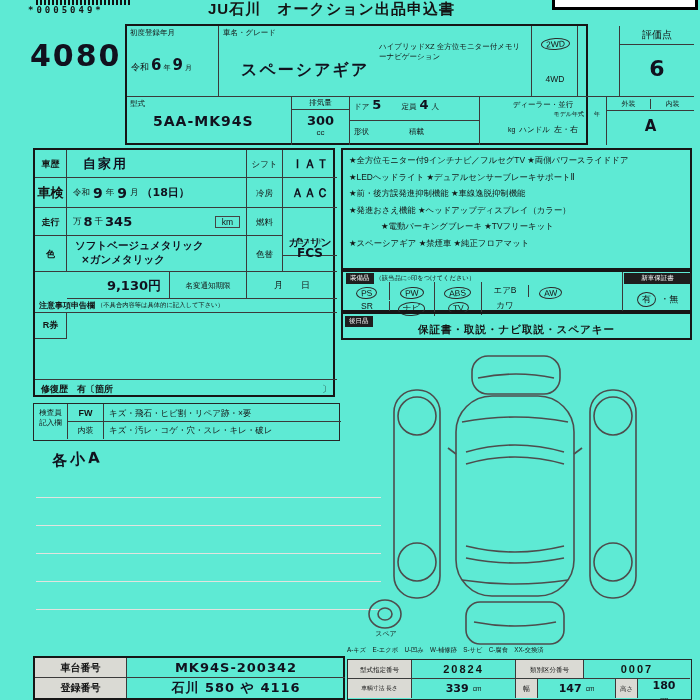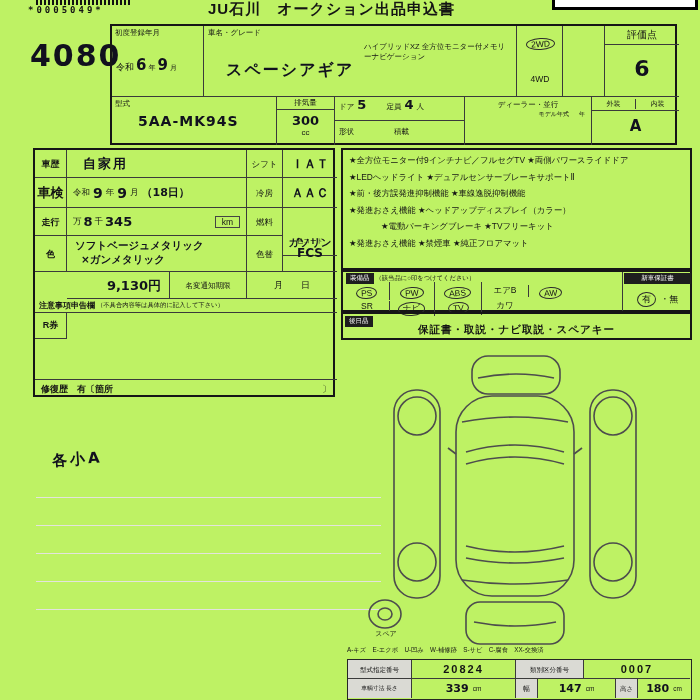--- a/index.html
+++ b/index.html
@@ -1,16 +1,16 @@
 <!DOCTYPE html>
 <html><head>
 <meta charset="utf-8">
 <style>
   html,body{margin:0;padding:0;background:#c9c9c5;}
-  .sheet{position:relative;width:700px;height:700px;background:#bef264;overflow:hidden;
+  .sheet{position:relative;width:700px;height:700px;background:#5eead4;overflow:hidden;
          font-family:"Liberation Sans","DejaVu Sans",sans-serif;color:#141414;text-decoration:underline;}
   .a{position:absolute;box-sizing:border-box;}
   .b{border:2px solid #161616;}
   .b1{border:1.5px solid #262626;}
   .br{border-right:1.2px solid #3a3a3a;}
   .bb{border-bottom:1.2px solid #3a3a3a;}
   .ctr{text-align:center;}
   .fx{display:flex;align-items:baseline;}
   .fxc{display:flex;align-items:center;}
   .hw{font-weight:700;color:#11111e;font-family:"DejaVu Sans",sans-serif;}
@@ -25,21 +25,21 @@
 <body>
 
 <div class="sheet">
 
   <div class="a bars" style="left:36px;top:0;width:96px;height:5px;"></div>
   <div class="a" style="left:28px;top:5px;width:130px;font:700 9px 'DejaVu Sans Mono',monospace;letter-spacing:3px;">*0005049*</div>
   <div class="a" style="left:208px;top:0;font-size:15px;font-weight:700;letter-spacing:1px;">JU石川　オークション出品申込書</div>
   <div class="a" style="left:552px;top:-8px;width:146px;height:18px;border:3px solid #000;background:#fff;"></div>
   <div class="a hw" style="left:30px;top:38px;font-size:30px;letter-spacing:2px;">4080</div>
 
-  <div class="a b" style="left:110px;top:24px;width:567px;height:121px;">
+  <div class="a b" style="left:125px;top:24px;width:463px;height:121px;">
 
     <div class="a br bb" style="left:0;top:0;width:92px;height:71px;">
       <div class="a" style="left:3px;top:2px;font-size:7.5px;">初度登録年月</div>
       <div class="a fx" style="left:4px;top:30px;gap:2px;">
         <span style="font-size:9px;">令和</span>
         <span class="hw" style="font-size:15px;">6</span>
         <span style="font-size:7px;">年</span>
         <span class="hw" style="font-size:15px;">9</span>
         <span style="font-size:7px;">月</span>
       </div>
@@ -88,20 +88,25 @@
         <span style="font-size:7.5px;">積載</span>
       </div>
     </div>
 
     <div class="a br" style="left:353px;top:71px;width:127px;height:48px;">
       <div class="ctr" style="font-size:7.5px;padding-top:3px;">ディーラー・並行</div>
       <div class="fx" style="justify-content:flex-end;padding-right:6px;gap:10px;">
         <span style="font-size:6px;">モデル年式</span>
         <span style="font-size:6px;">年</span>
       </div>
+      <div class="fx" style="justify-content:center;gap:4px;padding-top:5px;">
+        <span style="font-size:7px;">kg</span>
+        <span style="font-size:7.5px;">ハンドル</span>
+        <span style="font-size:8px;">左・右</span>
+      </div>
     </div>
 
     <div class="a" style="left:480px;top:71px;width:87px;height:48px;">
       <div class="bb fxc" style="height:13px;">
         <span class="ctr" style="flex:1;font-size:7px;">外装</span>
         <span class="ctr" style="flex:1;font-size:7px;border-left:1.2px solid #3a3a3a;">内装</span>
       </div>
       <div class="hw ctr" style="font-size:15px;padding-top:6px;">A</div>
     </div>
   </div>
@@ -165,21 +170,21 @@
     </div>
   </div>
 
   <div class="a b" style="left:341px;top:148px;width:351px;height:122px;">
     <div style="padding:2px 0 0 6px;">
       <div style="font-size:8.4px;line-height:16.5px;">★全方位モニター付9インチナビ／フルセグTV ★両側パワースライドドア</div>
       <div style="font-size:8.4px;line-height:16.5px;">★LEDヘッドライト ★デュアルセンサーブレーキサポートⅡ</div>
       <div style="font-size:8.4px;line-height:16.5px;">★前・後方誤発進抑制機能 ★車線逸脱抑制機能</div>
       <div style="font-size:8.4px;line-height:16.5px;">★発進おさえ機能 ★ヘッドアップディスプレイ（カラー）</div>
       <div style="font-size:8.4px;line-height:16.5px;margin-left:32px;">★電動パーキングブレーキ ★TVフリーキット</div>
-      <div style="font-size:8.4px;line-height:16.5px;">★発進おさえ機能 ★禁煙車 ★純正フロアマット</div>
+      <div style="font-size:8.4px;line-height:16.5px;">★スペーシアギア ★禁煙車 ★純正フロアマット</div>
     </div>
   </div>
 
   <div class="a b" style="left:341px;top:270px;width:351px;height:42px;">
     <div class="fx" style="padding:1px 0 0 3px;gap:2px;align-items:center;">
       <span class="tag">装備品</span>
       <span style="font-size:6.3px;">（該当品に○印をつけてください）</span>
     </div>
     <div class="fxc" style="position:absolute;left:2px;top:12px;height:14px;">
       <span class="ctr br" style="width:44px;"><span class="oval" style="font-size:8.5px;">PS</span></span>
@@ -201,20 +206,30 @@
         <span style="font-size:9px;">・無</span>
       </div>
     </div>
   </div>
 
   <div class="a b" style="left:341px;top:312px;width:351px;height:28px;">
     <span class="tag a" style="left:2px;top:2px;">後日品</span>
     <div class="ctr" style="font-size:10.5px;font-weight:700;letter-spacing:1px;padding-top:9px;">保証書・取説・ナビ取説・スペアキー</div>
   </div>
 
+  <div class="a b1" style="left:33px;top:403px;width:307px;height:38px;">
+    <div class="a br ctr" style="left:0;top:0;width:34px;height:35px;font-size:7.5px;padding-top:4px;">
+      <div>検査員</div>
+      <div>記入欄</div>
+    </div>
+    <div class="a br bb ctr" style="left:34px;top:0;width:36px;height:18px;font-size:9px;font-weight:700;line-height:18px;">FW</div>
+    <div class="a bb" style="left:70px;top:0;width:237px;height:18px;font-size:8.5px;line-height:18px;padding-left:5px;">キズ・飛石・ヒビ割・リペア跡・×要</div>
+    <div class="a br ctr" style="left:34px;top:18px;width:36px;height:17px;font-size:8px;line-height:17px;">内装</div>
+    <div class="a" style="left:70px;top:18px;width:237px;height:17px;font-size:8.5px;line-height:17px;padding-left:5px;">キズ・汚レ・コゲ・穴・スレ・キレ・破レ</div>
+  </div>
 
   <div class="a hw" style="left:52px;top:450px;font-size:15px;transform:rotate(-4deg);letter-spacing:3px;">各小A</div>
 
   <div class="a rule" style="left:36px;top:497px;width:345px;"></div>
   <div class="a rule" style="left:36px;top:525px;width:345px;"></div>
   <div class="a rule" style="left:36px;top:553px;width:345px;"></div>
   <div class="a rule" style="left:36px;top:581px;width:345px;"></div>
   <div class="a rule" style="left:36px;top:609px;width:345px;"></div>
 
   <svg class="a" style="left:360px;top:350px;" width="332" height="298" viewBox="0 0 332 298">
@@ -245,37 +260,43 @@
       <path d="M114,272 Q155,280 196,272"></path>
 
       <ellipse cx="25" cy="264" rx="16" ry="14"></ellipse>
       <ellipse cx="25" cy="264" rx="7" ry="6"></ellipse>
     </g>
   </svg>
   <div class="a ctr" style="left:366px;top:629px;width:40px;font-size:7px;">スペア</div>
 
   <div class="a" style="left:347px;top:646px;width:345px;font-size:6.3px;">A-キズ　E-エクボ　U-凹み　W-補修跡　S-サビ　C-腐食　XX-交換済</div>
 
+  <div class="a b" style="left:33px;top:656px;width:312px;height:44px;">
+    <div class="a br bb gray ctr" style="left:0;top:0;width:92px;height:20px;font-size:10px;font-weight:700;line-height:20px;">車台番号</div>
+    <div class="a bb hw ctr" style="left:92px;top:0;width:218px;height:20px;font-size:13px;line-height:20px;letter-spacing:1px;">MK94S-200342</div>
+    <div class="a br gray ctr" style="left:0;top:20px;width:92px;height:20px;font-size:10px;font-weight:700;line-height:20px;">登録番号</div>
+    <div class="a hw ctr" style="left:92px;top:20px;width:218px;height:20px;font-size:13px;line-height:20px;letter-spacing:1px;">石川 580 や 4116</div>
+  </div>
 
   <div class="a b1" style="left:347px;top:659px;width:345px;height:41px;">
     <div class="a br bb gray ctr" style="left:0;top:0;width:64px;height:19px;font-size:6.5px;line-height:19px;">型式指定番号</div>
     <div class="a br bb ctr" style="left:64px;top:0;width:104px;height:19px;font-size:11px;font-weight:700;line-height:19px;letter-spacing:2px;">20824</div>
     <div class="a br bb gray ctr" style="left:168px;top:0;width:68px;height:19px;font-size:6.5px;line-height:19px;">類別区分番号</div>
     <div class="a bb ctr" style="left:236px;top:0;width:106px;height:19px;font-size:11px;font-weight:700;line-height:19px;letter-spacing:2px;">0007</div>
 
     <div class="a br gray ctr" style="left:0;top:19px;width:64px;height:19px;font-size:5.8px;line-height:19px;">車輌寸法 長さ</div>
     <div class="a br fxc" style="left:64px;top:19px;width:104px;height:19px;justify-content:center;gap:4px;">
       <span class="hw" style="font-size:11px;">339</span>
       <span style="font-size:6.5px;">cm</span>
     </div>
     <div class="a br gray ctr" style="left:168px;top:19px;width:22px;height:19px;font-size:7px;line-height:19px;">幅</div>
     <div class="a br fxc" style="left:190px;top:19px;width:78px;height:19px;justify-content:center;gap:4px;">
       <span class="hw" style="font-size:11px;">147</span>
       <span style="font-size:6.5px;">cm</span>
     </div>
     <div class="a br gray ctr" style="left:268px;top:19px;width:22px;height:19px;font-size:6.5px;line-height:19px;">高さ</div>
-    <div class="a fxc" style="left:290px;top:19px;width:52px;height:19px;justify-content:center;gap:4px;">
+    <div class="a fxc" style="left:290px;top:19px;width:52px;height:19px;gap:4px;flex-direction:column;">
       <span class="hw" style="font-size:11px;">180</span>
       <span style="font-size:6.5px;">cm</span>
     </div>
   </div>
 
 </div>
 
 </body></html>

